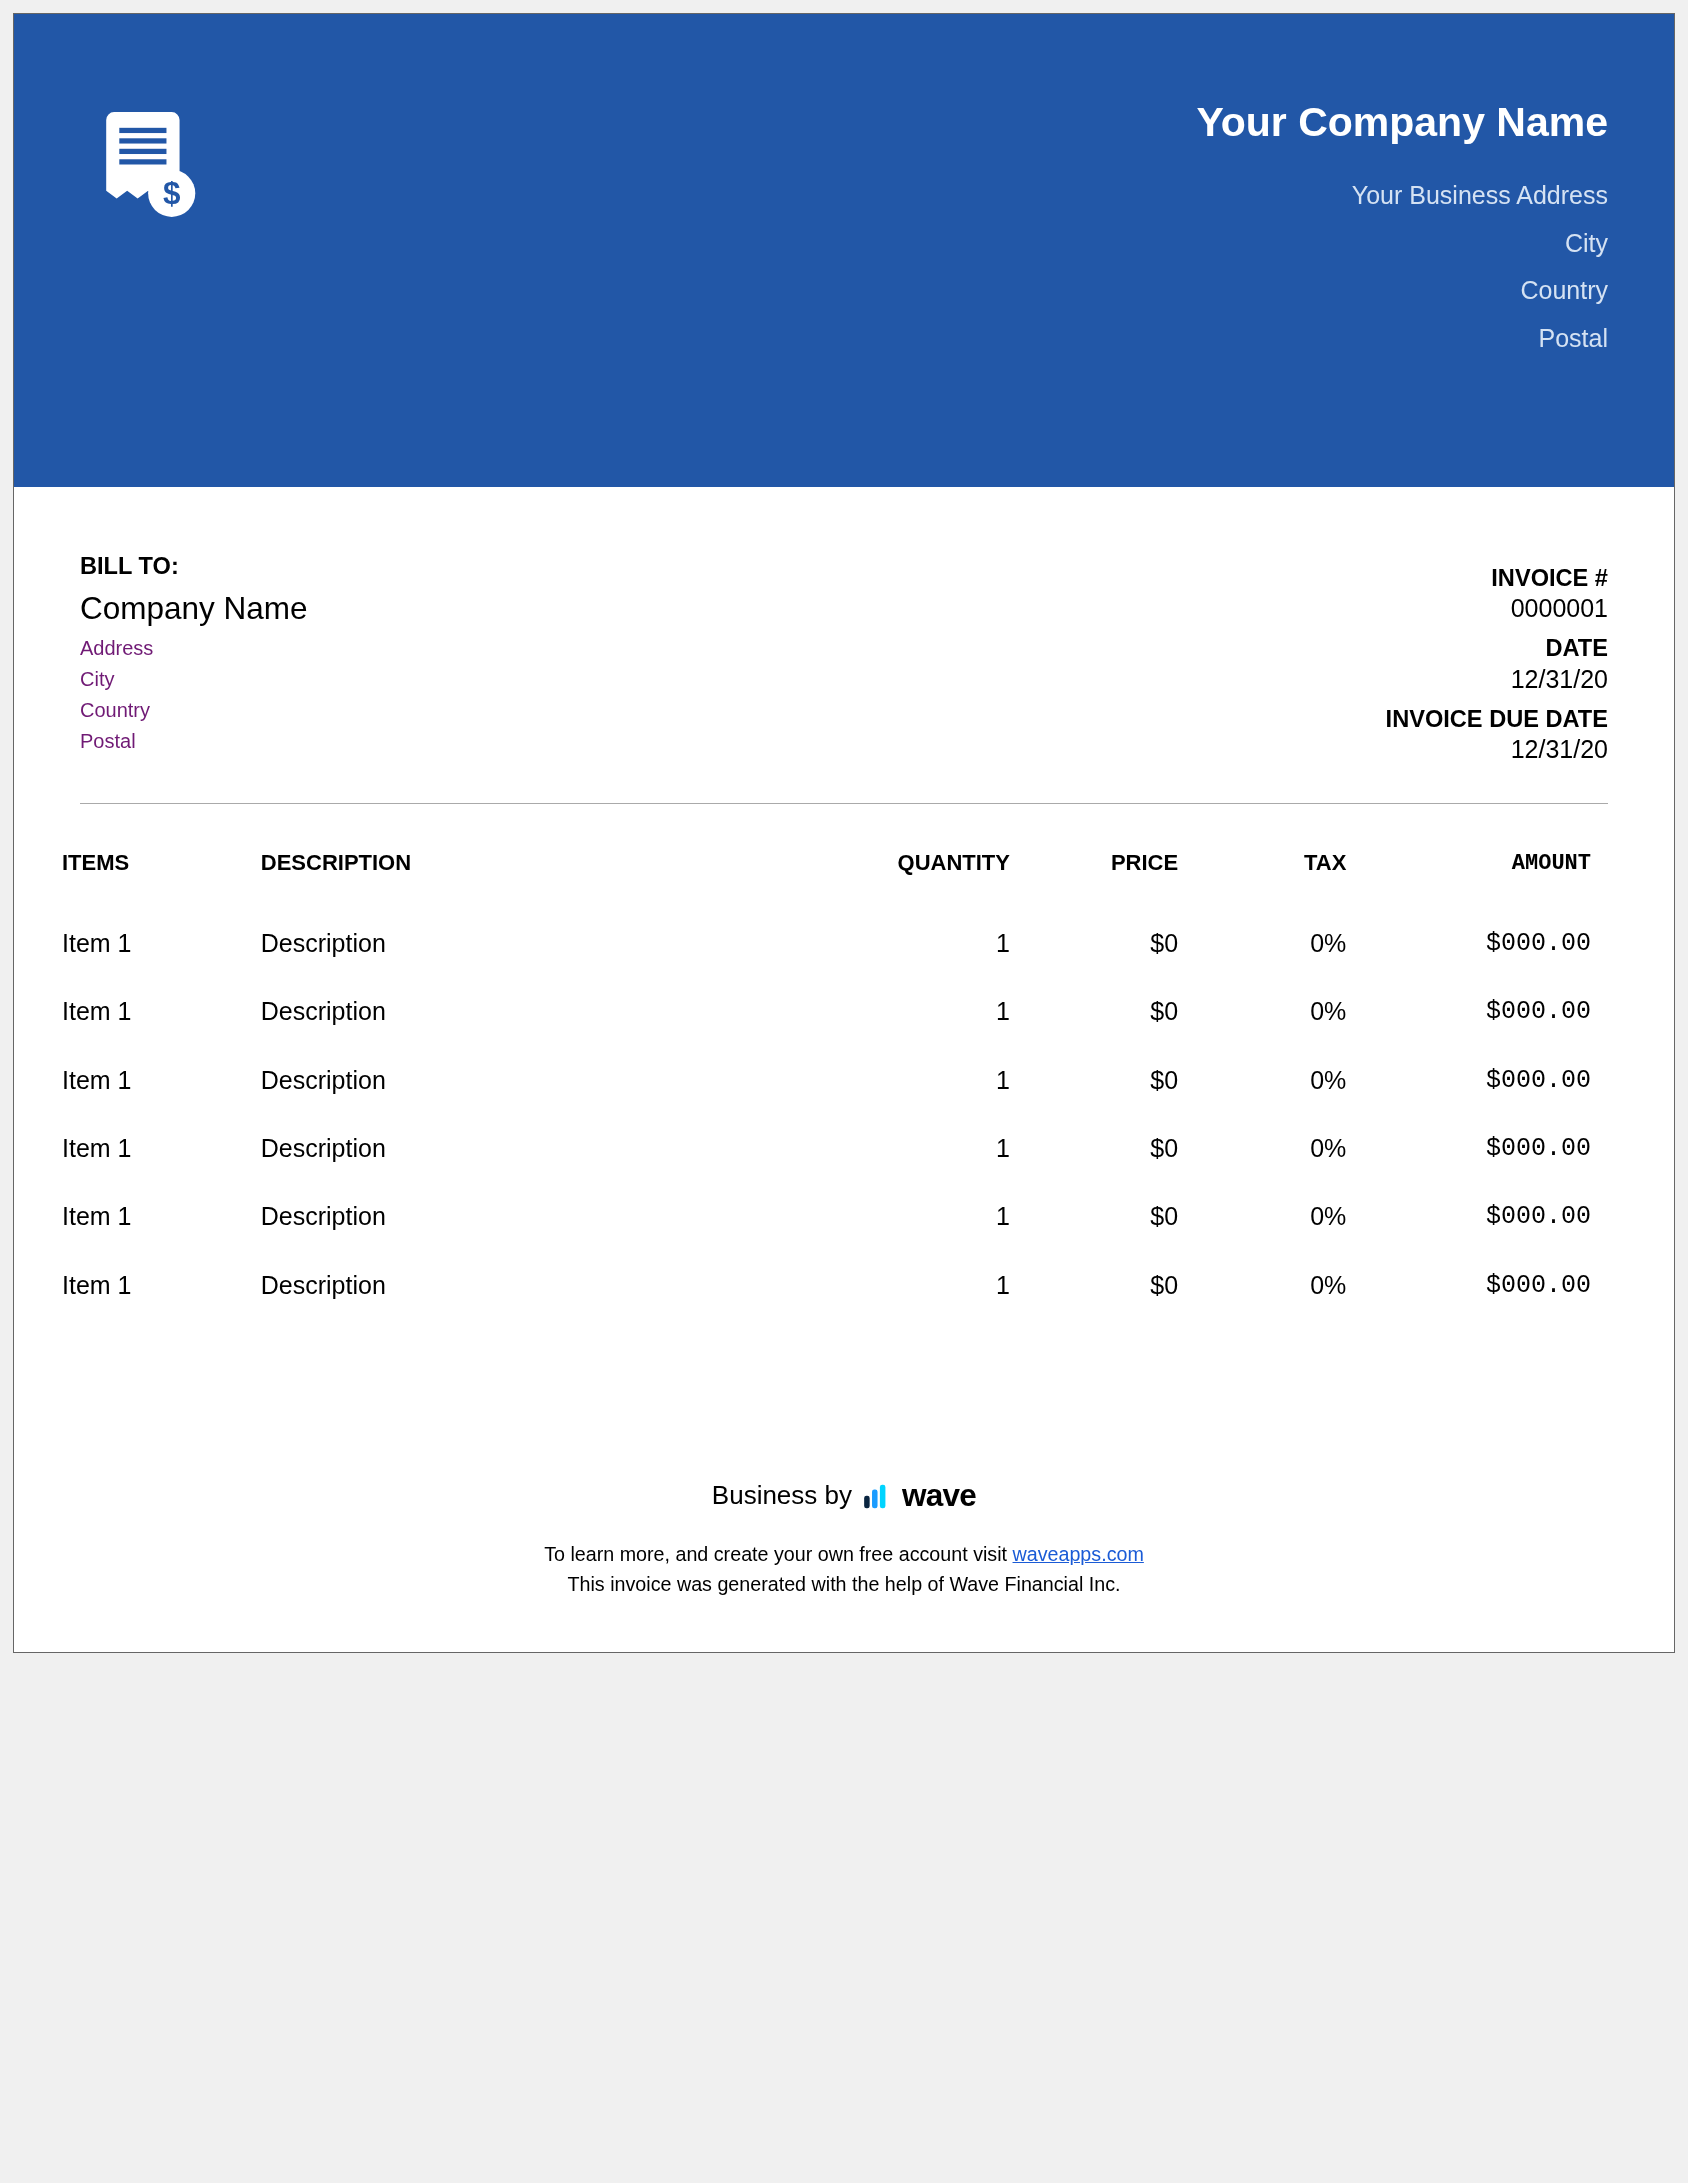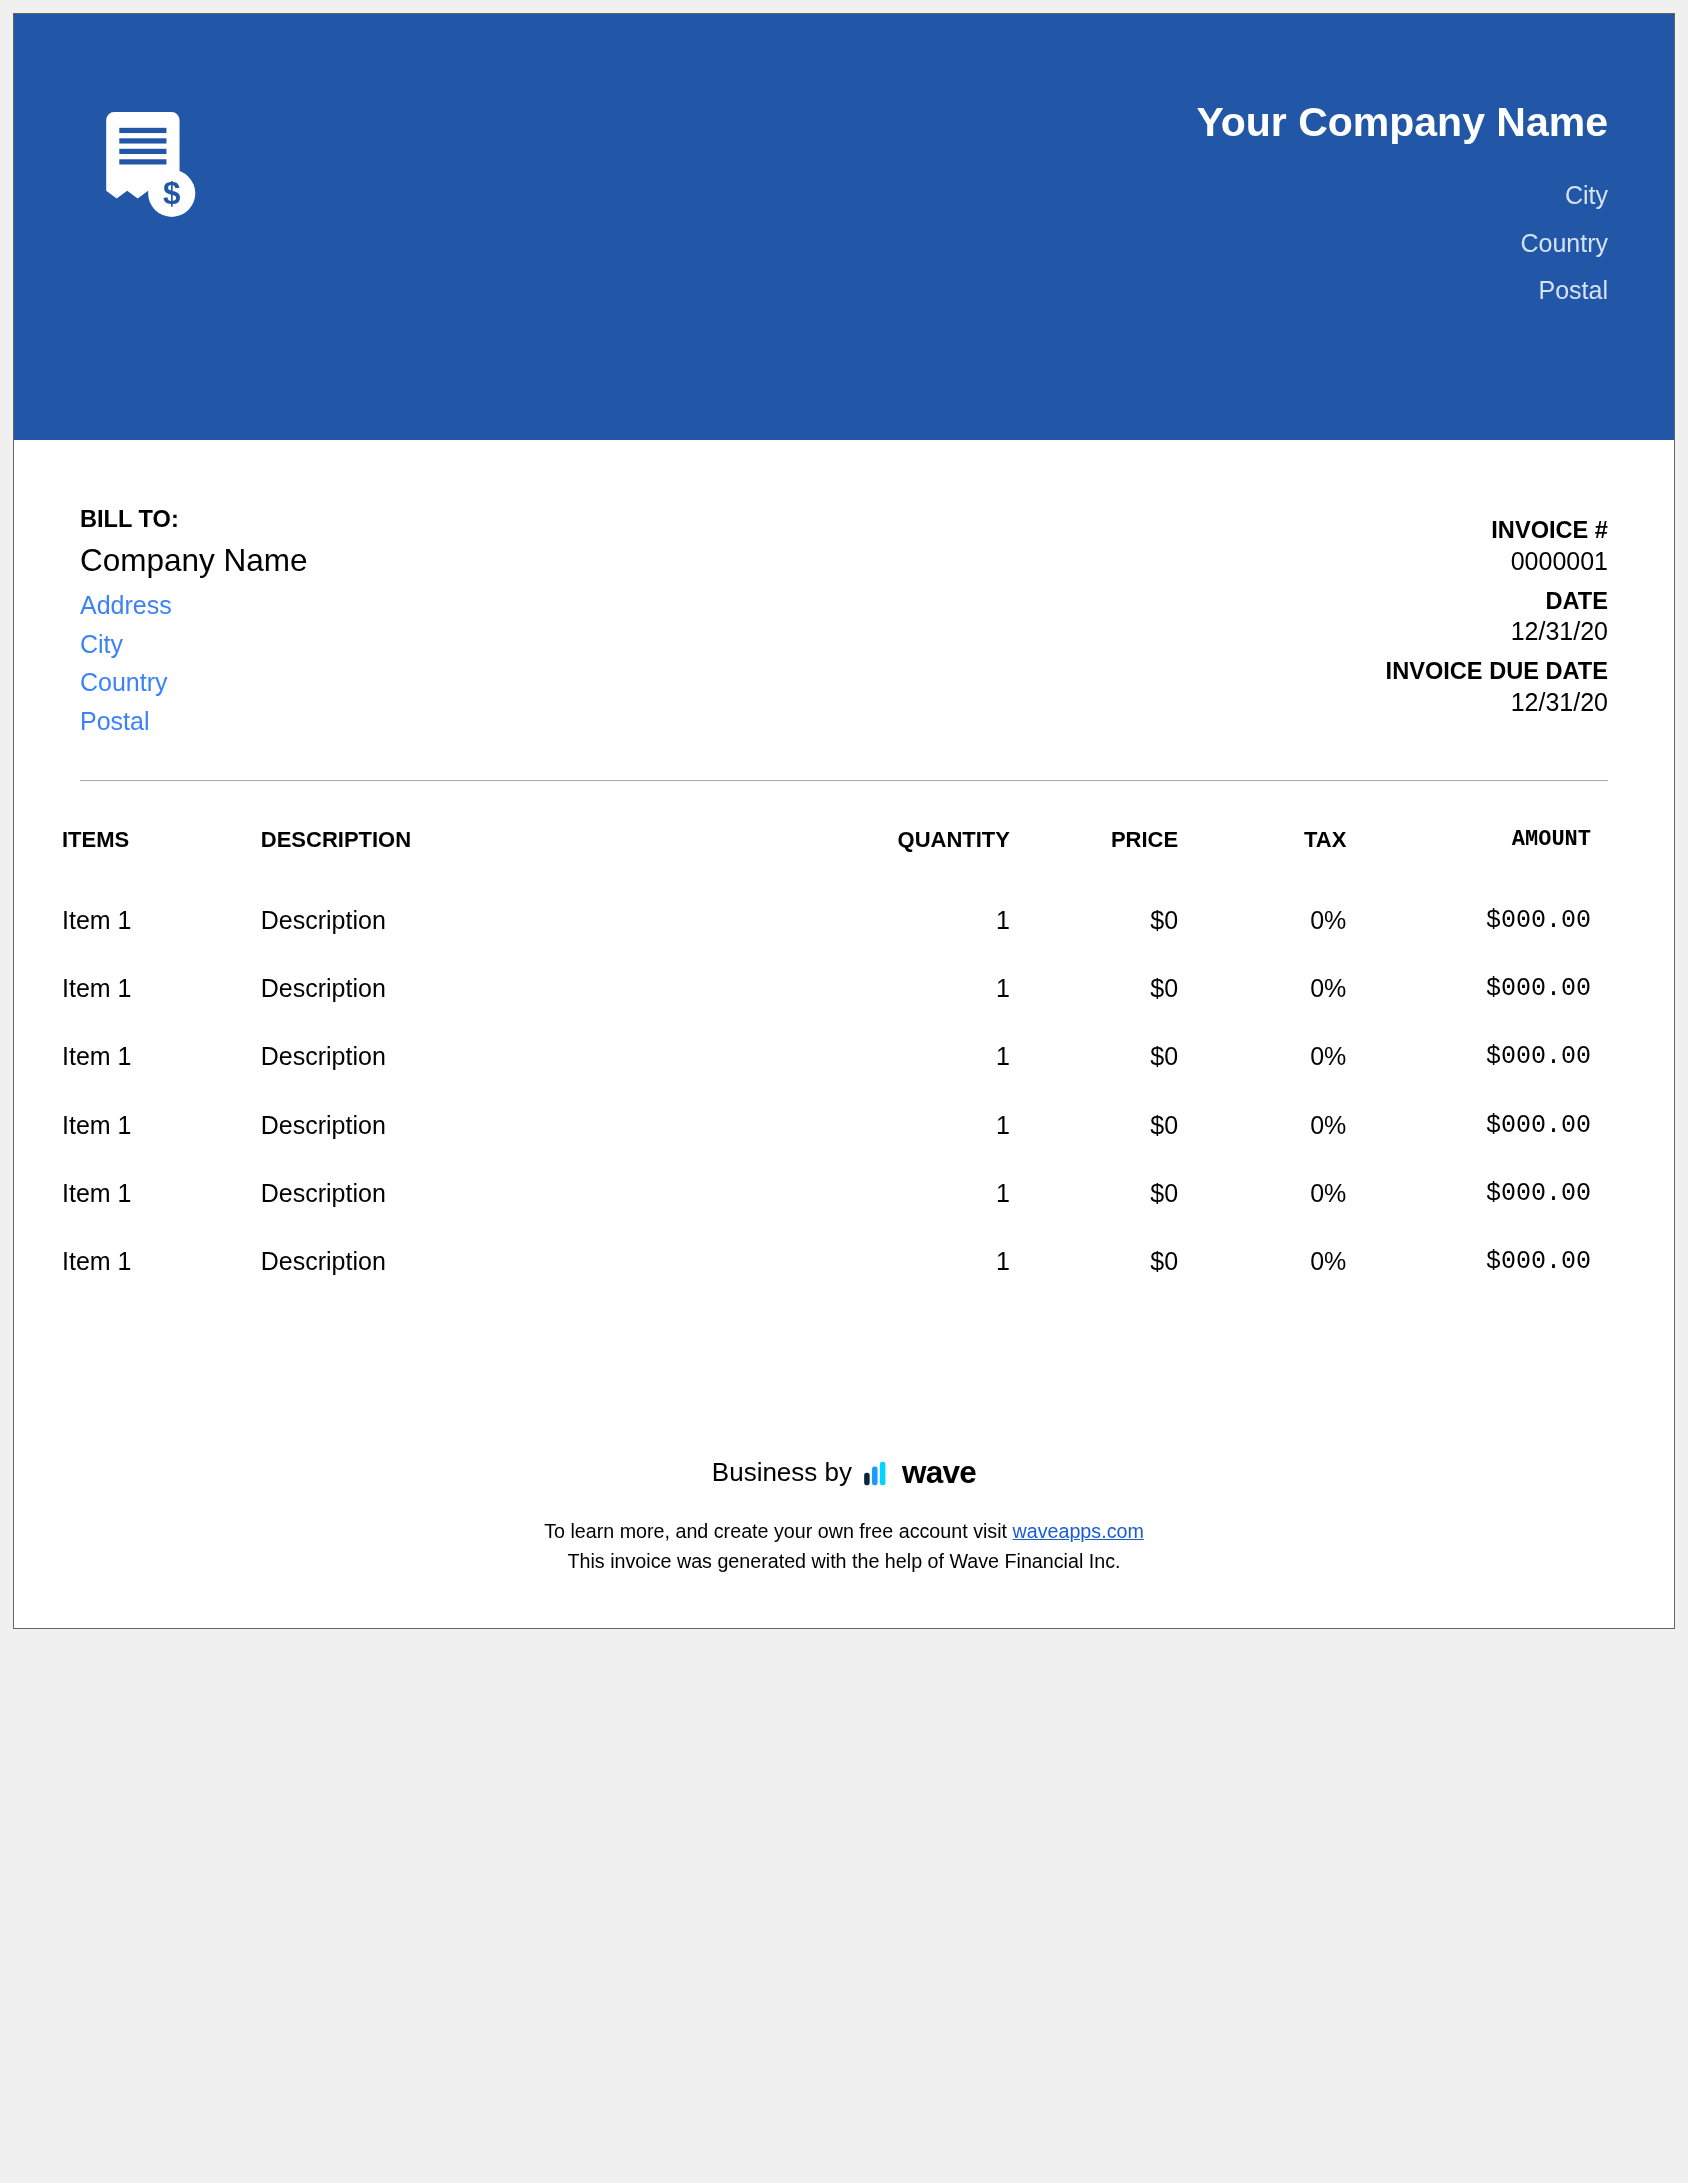--- a/index.html
+++ b/index.html
@@ -57,23 +57,23 @@
   .bill-to-label {
     font-size: 23.6px;
     font-weight: bold;
     margin-bottom: 9.8px;
   }
   .bill-company {
     font-size: 31.5px;
     margin-bottom: 6.6px;
   }
   .bill-info {
-    font-size: 25px;
+    font-size: 20px;
     line-height: 1.55;
-    color: #3b82f6;
+    color: #701a75;
   }
   .invoice-meta {
     text-align: right;
     font-size: 25px;
   }
   .invoice-meta .label {
     font-weight: bold;
     font-size: 23.6px;
     margin-top: 11.8px;
   }
@@ -186,20 +186,21 @@
           <rect x="30" y="30" width="36" height="4" fill="#2257a7"></rect>
           <rect x="30" y="38" width="36" height="4" fill="#2257a7"></rect>
           <rect x="30" y="46" width="36" height="4" fill="#2257a7"></rect>
           <circle cx="70" cy="72" r="18" fill="#fff"></circle>
           <text x="70" y="80" font-size="24" text-anchor="middle" fill="#2257a7" font-weight="bold">$</text>
         </svg>
       </div>
     </div>
     <div class="header-right">
       <div class="company-name">Your Company Name</div>
+      <div class="company-info">Your Business Address</div>
       <div class="company-info">City</div>
       <div class="company-info">Country</div>
       <div class="company-info">Postal</div>
     </div>
   </div>
 
   <div class="meta">
     <div>
       <div class="bill-to-label">BILL TO:</div>
       <div class="bill-company">Company Name</div>

